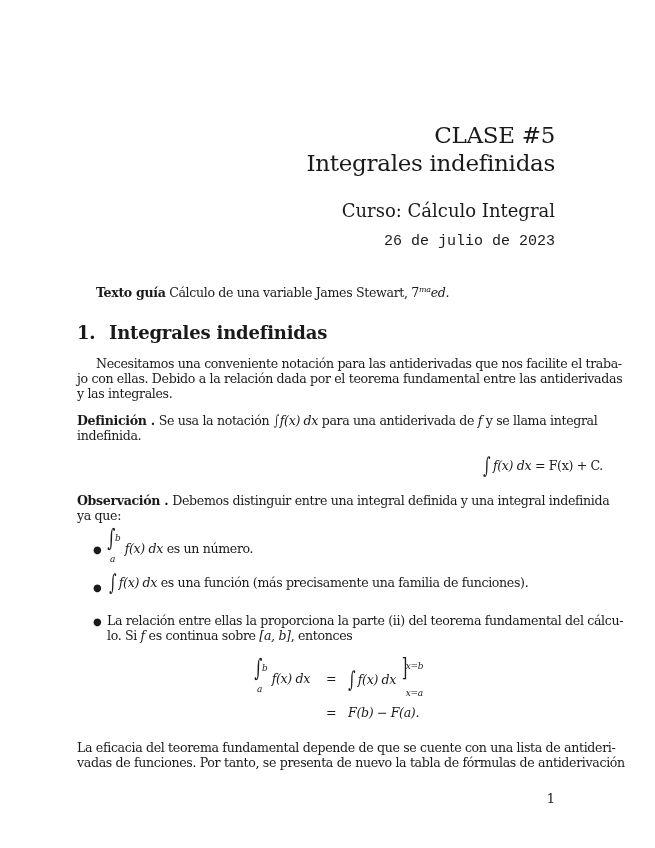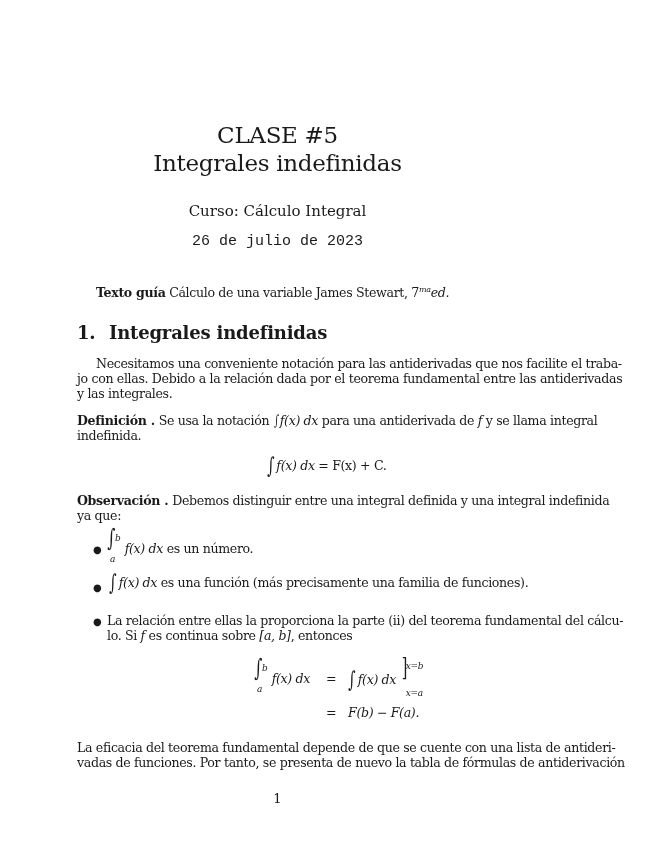--- a/index.html
+++ b/index.html
@@ -2,24 +2,24 @@
 <html><head>
 <meta charset="utf-8">
 <style>
   html, body { margin: 0; padding: 0; background: #ffffff; }
   body {
     width: 655px; height: 848px; position: relative; overflow: hidden;
     font-family: "DejaVu Serif", "Liberation Serif", serif;
     color: #1a1a1a;
   }
   .abs { position: absolute; }
-  .center { left: 0; width: 555px; text-align: center; }
+  .center { left: 0; width: 555px; text-align: right; }
   .title1 { top: 121px; font-size: 23px; line-height: 28px; letter-spacing: -0.3px; }
   .title2 { top: 149px; font-size: 23px; line-height: 28px; letter-spacing: -0.3px; }
-  .course { top: 201px; font-size: 15px; line-height: 20px; }
+  .course { top: 201px; font-size: 18px; line-height: 20px; }
   .date { top: 232px; font-size: 15px; line-height: 20px; font-family: Liberation Mono, monospace; }
   .para { font-size: 12.6px; line-height: 15px; letter-spacing: -0.35px; }
   .it { font-style: italic; }
   .b { font-weight: bold; }
   .textbook { top: 282px; left: 96px; }
   .sec { top: 321px; left: 77px; font-size: 18px; font-weight: bold; line-height: 24px; letter-spacing: -0.2px; }
   .sec .num { display: inline-block; width: 32px; }
   .line { left: 77px; width: 502px; white-space: nowrap; }
   .just { text-align: justify; text-align-last: justify; }
   .int { font-size: 22px; font-style: normal; position: relative; top: 3px; display: inline-block; transform: scaleX(0.65); margin-right: -3px; }

